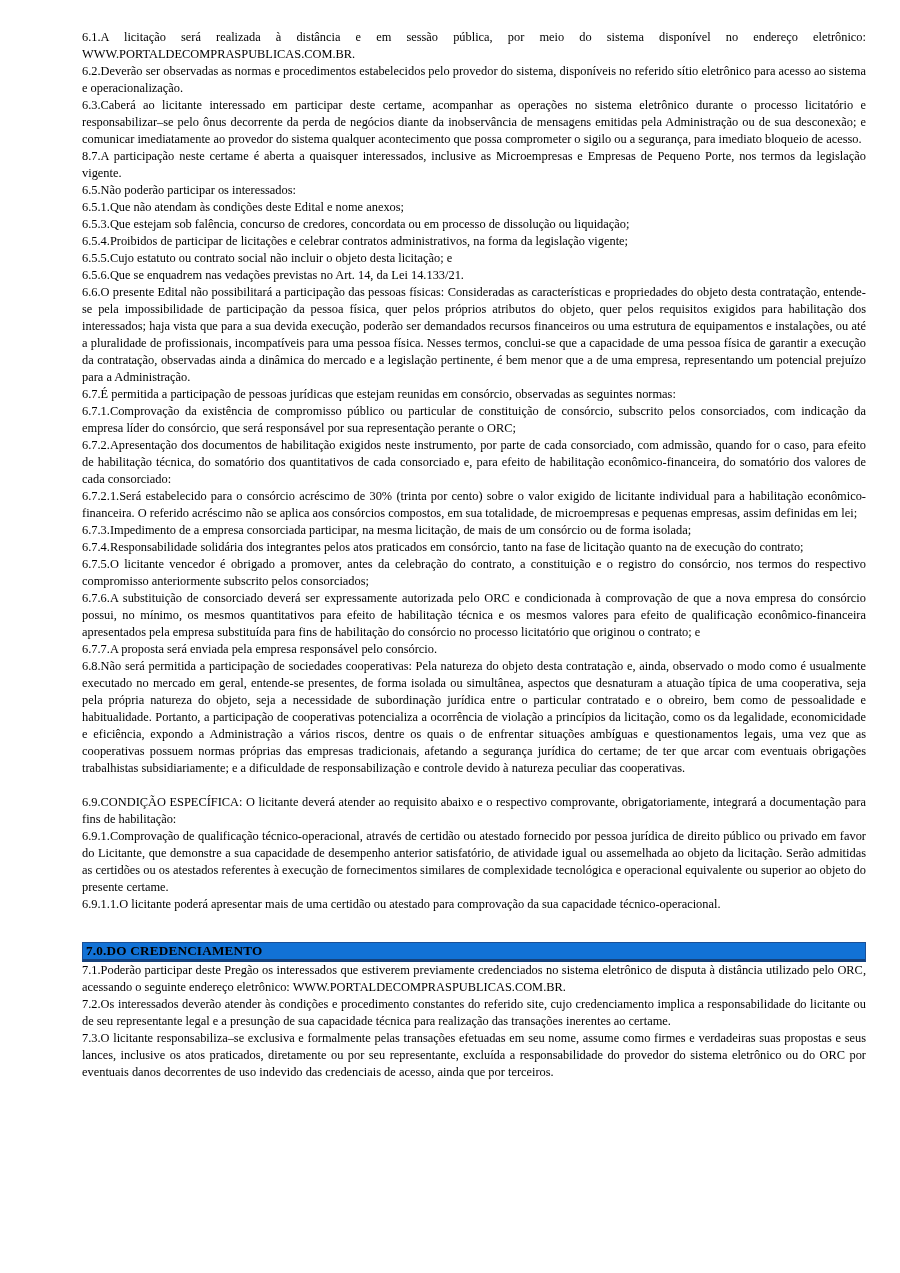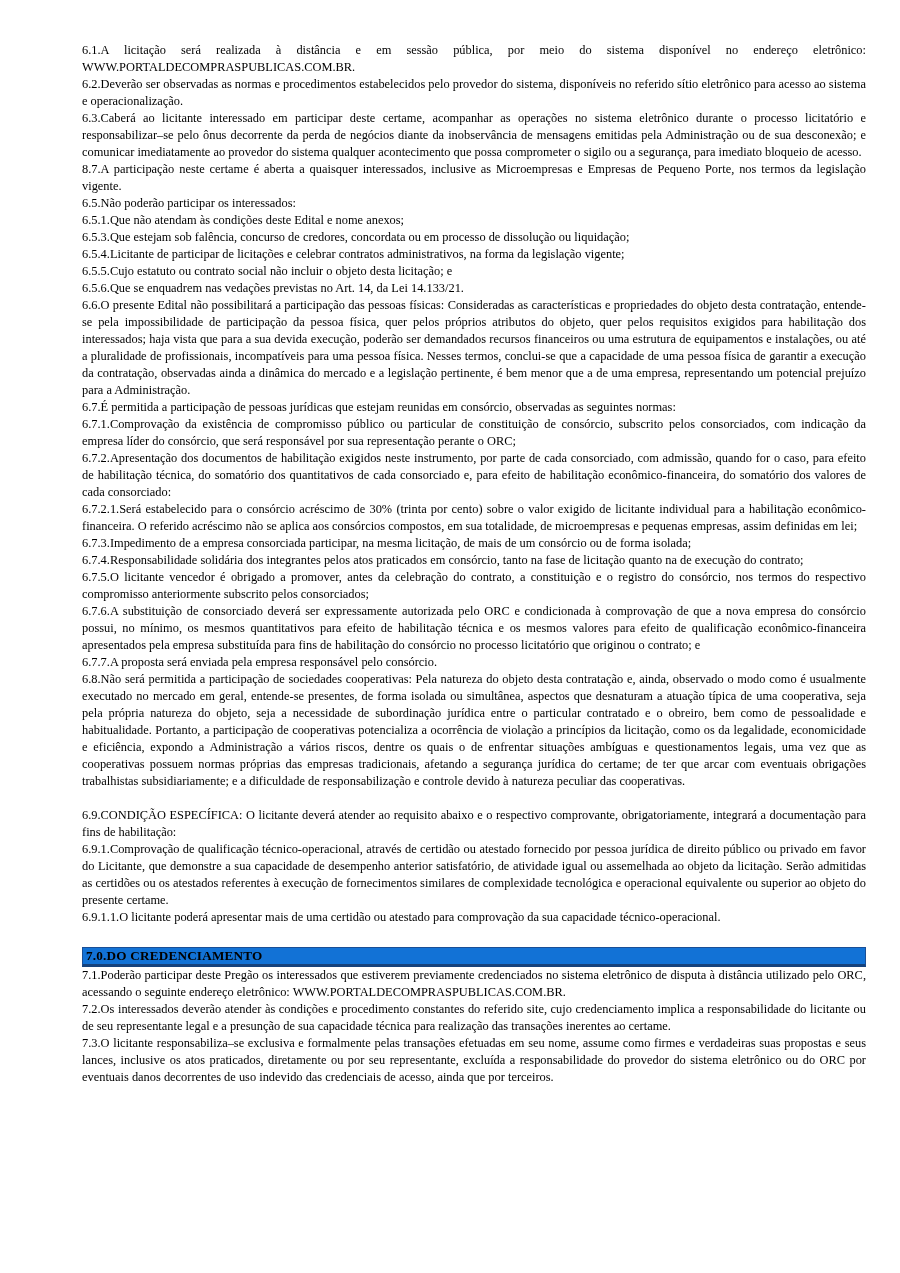--- a/index.html
+++ b/index.html
@@ -5,34 +5,34 @@
   html,body{margin:0;padding:0;background:#ffffff;}
   body{
     width:900px;height:1273px;overflow:hidden;
     font-family:"Liberation Serif","DejaVu Serif",serif;
     color:#000;
     -webkit-font-smoothing:antialiased;
   }
   .page{
     box-sizing:border-box;
     width:900px;height:1273px;
-    padding:42px 34px 0 82px;
+    padding:29px 34px 0 82px;
   }
   .para{
     margin:0;
     font-size:12.4px;
     line-height:17px;
     text-align:justify;
     color:#000;
   }
   .b{font-weight:normal;}
   .gap{height:17px;}
   .section-bar{
     box-sizing:border-box;
-    margin-top:4px;
+    margin-top:12px;
     height:20px;
     background:#1272d6;
     border:1px solid #1a4f96;
     border-bottom:3px solid #16427c;
     padding:0 0 0 3px;
     display:flex;
     align-items:center;
   }
   .section-bar-text{
     font-weight:bold;
@@ -47,21 +47,21 @@
 
 <main class="page">
 
   <p class="para">6.1.A licitação será realizada à distância e em sessão pública, por meio do sistema disponível no endereço eletrônico: WWW.PORTALDECOMPRASPUBLICAS.COM.BR.</p>
   <p class="para">6.2.Deverão ser observadas as normas e procedimentos estabelecidos pelo provedor do sistema, disponíveis no referido sítio eletrônico para acesso ao sistema e operacionalização.</p>
   <p class="para">6.3.Caberá ao licitante interessado em participar deste certame, acompanhar as operações no sistema eletrônico durante o processo licitatório e responsabilizar–se pelo ônus decorrente da perda de negócios diante da inobservância de mensagens emitidas pela Administração ou de sua desconexão; e comunicar imediatamente ao provedor do sistema qualquer acontecimento que possa comprometer o sigilo ou a segurança, para imediato bloqueio de acesso.</p>
   <p class="para">8.7.A participação neste certame é aberta a quaisquer interessados, inclusive as Microempresas e Empresas de Pequeno Porte, nos termos da legislação vigente.</p>
   <p class="para">6.5.Não poderão participar os interessados:</p>
   <p class="para">6.5.1.Que não atendam às condições deste Edital e nome anexos;</p>
   <p class="para">6.5.3.Que estejam sob falência, concurso de credores, concordata ou em processo de dissolução ou liquidação;</p>
-  <p class="para">6.5.4.Licitante de participar de licitações e celebrar contratos administrativos, na forma da legislação vigente;</p>
+  <p class="para">6.5.4.Proibidos de participar de licitações e celebrar contratos administrativos, na forma da legislação vigente;</p>
   <p class="para">6.5.5.Cujo estatuto ou contrato social não incluir o objeto desta licitação; e</p>
   <p class="para">6.5.6.Que se enquadrem nas vedações previstas no Art. 14, da Lei 14.133/21.</p>
 
   <p class="para"><span class="b">6.6.O presente Edital não possibilitará a participação das pessoas físicas:</span><span> Consideradas as características e propriedades do objeto desta contratação, entende-se pela impossibilidade de participação da pessoa física, quer pelos próprios atributos do objeto, quer pelos requisitos exigidos para habilitação dos interessados; haja vista que para a sua devida execução, poderão ser demandados recursos financeiros ou uma estrutura de equipamentos e instalações, ou até a pluralidade de profissionais, incompatíveis para uma pessoa física. Nesses termos, conclui-se que a capacidade de uma pessoa física de garantir a execução da contratação, observadas ainda a dinâmica do mercado e a legislação pertinente, é bem menor que a de uma empresa, representando um potencial prejuízo para a Administração.</span></p>
 
   <p class="para">6.7.É permitida a participação de pessoas jurídicas que estejam reunidas em consórcio, observadas as seguintes normas:</p>
   <p class="para">6.7.1.Comprovação da existência de compromisso público ou particular de constituição de consórcio, subscrito pelos consorciados, com indicação da empresa líder do consórcio, que será responsável por sua representação perante o ORC;</p>
   <p class="para">6.7.2.Apresentação dos documentos de habilitação exigidos neste instrumento, por parte de cada consorciado, com admissão, quando for o caso, para efeito de habilitação técnica, do somatório dos quantitativos de cada consorciado e, para efeito de habilitação econômico-financeira, do somatório dos valores de cada consorciado:</p>
   <p class="para">6.7.2.1.Será estabelecido para o consórcio acréscimo de 30% (trinta por cento) sobre o valor exigido de licitante individual para a habilitação econômico-financeira. O referido acréscimo não se aplica aos consórcios compostos, em sua totalidade, de microempresas e pequenas empresas, assim definidas em lei;</p>
   <p class="para">6.7.3.Impedimento de a empresa consorciada participar, na mesma licitação, de mais de um consórcio ou de forma isolada;</p>

